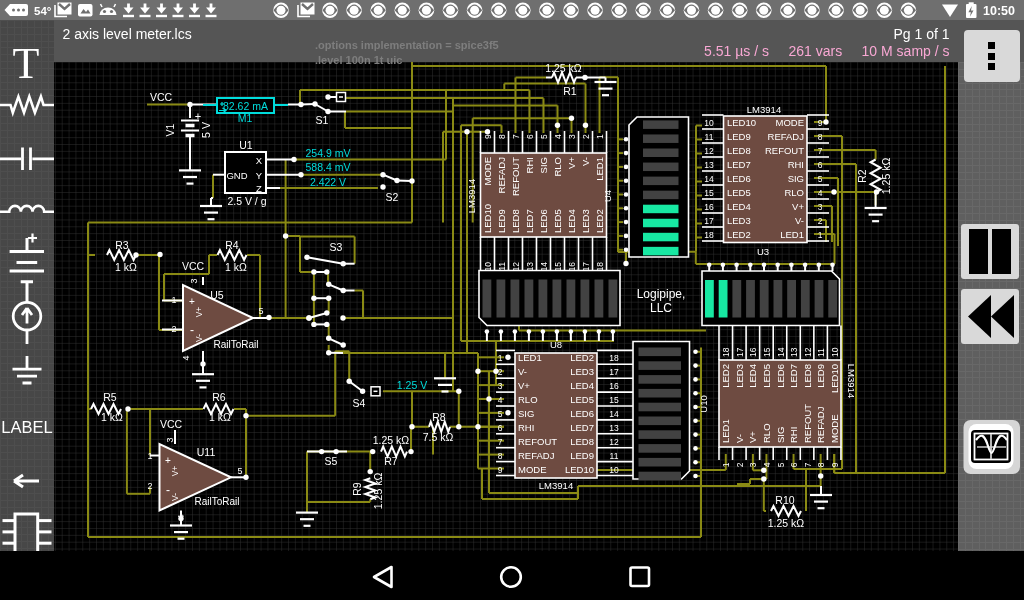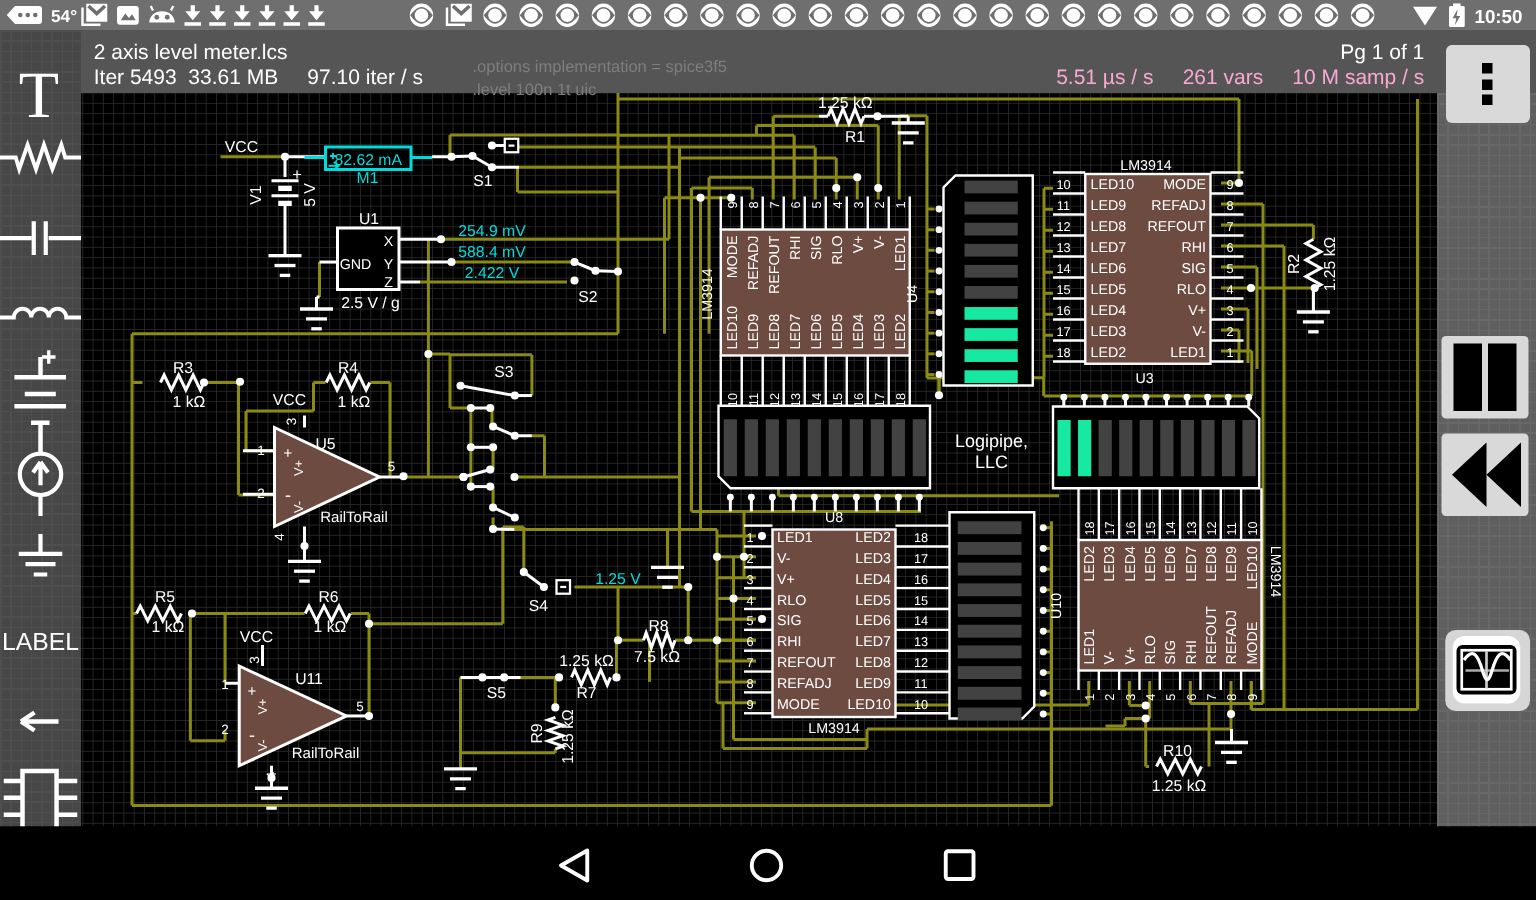--- a/index.html
+++ b/index.html
@@ -10,21 +10,21 @@
 #rsb{position:absolute;left:958px;top:62px;width:66px;height:489px;background:#5f5f5f;
 background-image:repeating-linear-gradient(to right,#686868 0,#686868 1px,transparent 1px,transparent 6.857px),repeating-linear-gradient(to bottom,#686868 0,#686868 1px,transparent 1px,transparent 6.857px);}
 #canvas{position:absolute;left:54px;top:62px;width:904px;height:489px;background:#000;}
 #nav{position:absolute;left:0;top:551px;width:1024px;height:49px;background:#000;}
 #menubtn{position:absolute;left:964px;top:30px;width:56px;height:52px;background:#d9d9d9;border-radius:4px;}
 .sq{position:absolute;left:23.5px;width:7px;height:7px;background:#000;}
 .tb1{position:absolute;left:8.5px;top:6px;font-size:14px;color:#fff;white-space:pre;}
 .tb2{position:absolute;left:8.5px;top:23px;font-size:14px;color:#fff;white-space:pre;}
 .tbr1{position:absolute;right:74.5px;top:6px;font-size:14px;color:#fff;margin-left:31px;}
 .tbr2{position:absolute;right:74.5px;top:23px;font-size:14px;color:#f9a8d4;white-space:pre;}
-.faint{position:absolute;font-size:11px;color:#7e7e7e;white-space:pre;}
+.faint{position:absolute;font-size:11px;color:#7e7e7e;white-space:pre;font-weight:bold;}
 svg{position:absolute;left:0;top:0;}
 </style>
 </head>
 <body>
 <div id="canvas">
 <svg width="904" height="489" viewBox="54 62 904 489">
 <defs>
 <pattern id="grid" width="6.857" height="6.857" patternUnits="userSpaceOnUse">
 <path d="M 6.857 0 L 0 0 0 6.857" fill="none" stroke="#2f2f2f" stroke-width="1"></path>
 </pattern>
@@ -975,21 +975,20 @@
       </g>
 <path d="M942 4.5 L958 4.5 L950 17 Z" fill="#fff"></path>
 <rect x="966" y="4" width="10.5" height="14" rx="1" fill="#fff"></rect>
       <rect x="968.7" y="2.3" width="5" height="2" fill="#fff"></rect>
       <path d="M971.8 6 l-3.4 6.2 h2.5 l-1 4.6 3.6 -6.2 h-2.5 z" fill="#6f6f6f"></path>
 <text x="983" y="15" font-size="12.5" fill="#fff" font-weight="bold">10:50</text>
     </svg>
   </div>
 <div id="toolbar">
   <div class="tb1">2 axis level meter.lcs</div>
-  <div class="tb2">Iter 5493  33.61 MB     97.10 iter / s</div>
   <div class="tbr1">Pg 1 of 1</div>
   <div class="tbr2">5.51 µs / s     261 vars     10 M samp / s</div>
   <div class="faint" style="left:261px;top:19px;">.options implementation = spice3f5</div>
   <div class="faint" style="left:261px;top:34px;">.level 100n 1t uic</div>
 </div>
 <div id="lsb">
     <svg width="54" height="531">
       <text x="26" y="58" font-size="44" fill="#fff" text-anchor="middle" font-family="Liberation Serif,serif">T</text>
 <polyline points="0,85 10.5,85 12.8,92.7 18.4,76.6 24,92.7 29.3,76.6 34.9,92.7 40.9,76.6 43.5,85 54,85" fill="none" stroke="#fff" stroke-width="2.6"></polyline>
 <path d="M0 138.8 H21 M32.4 138.8 H54 M22.5 127.5 V150 M30.5 127.5 V150" stroke="#fff" stroke-width="2.8" fill="none"></path>

